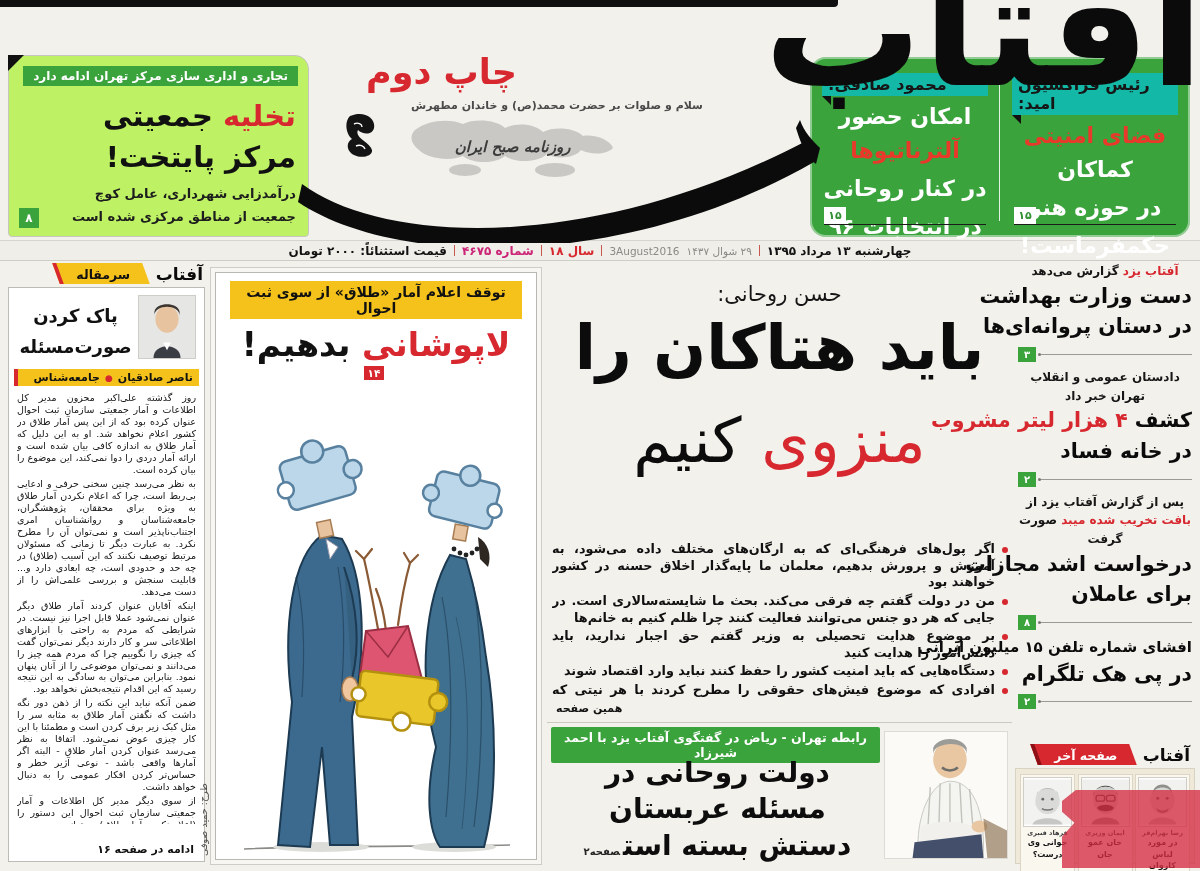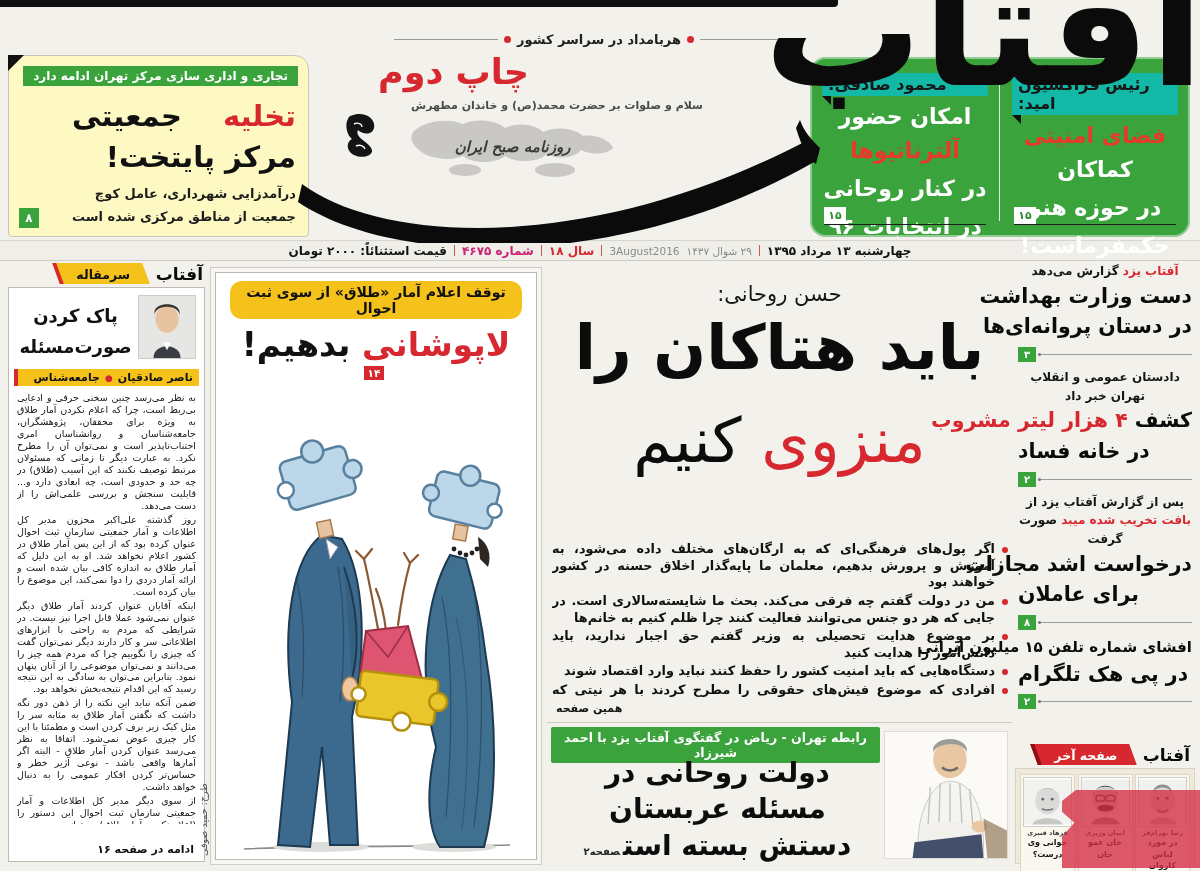--- a/index.html
+++ b/index.html
@@ -17,33 +17,33 @@
   .gkicker::after { content:""; position:absolute; left:0; top:100%; border-top:9px solid #111; border-left:9px solid transparent; }
   .gline { color:#ffffff; font-weight:800; font-size:22px; line-height:1.55; margin-top:4px; }
   .gline .red { color:#e8392a; }
   .gsep { position:absolute; left:14px; right:14px; bottom:12px; border-top:1.5px solid #1b1b1b; }
   .gpage { position:absolute; left:14px; bottom:13px; width:22px; height:17px; background:#fff; color:#2f8f31; font-size:11px; font-weight:bold; line-height:17px; text-align:center; }
 
   .motto-row { position:absolute; top:32px; right:396px; width:410px; display:flex; align-items:center; gap:6px; z-index:3; }
   .motto-row .rule { flex:1; height:1px; background:#9a9a96; }
   .red-dot { width:7px; height:7px; border-radius:50%; background:#d7282f; }
   .motto-text { font-size:13px; font-weight:bold; color:#222; white-space:nowrap; }
-  .edition { position:absolute; left:378px; top:52px; font-size:35px; font-weight:800; color:#d7282f; z-index:4; }
+  .edition { position:absolute; left:366px; top:52px; font-size:35px; font-weight:800; color:#d7282f; z-index:4; }
   .blessing { position:absolute; left:392px; top:99px; width:330px; text-align:center; font-size:11px; font-weight:bold; color:#4a4a4a; z-index:4; }
   .map-wrap { position:absolute; left:405px; top:112px; width:215px; height:72px; z-index:3; }
   .map-caption { position:absolute; left:0; right:0; top:26px; text-align:center; font-size:15px; font-weight:800; color:#3b3b3b; font-style:italic; }
   .stamp { position:absolute; left:344px; top:112px; width:34px; height:46px; z-index:4; }
   .swoosh { position:absolute; left:296px; top:118px; width:525px; height:125px; z-index:5; }
 
   
-  .tl-card { position:absolute; left:8px; top:55px; width:301px; height:182px; background:#fef9c3; border:1px solid #c7c5bf; border-radius:4px 14px 4px 4px; z-index:2;padding-left:21px; }
+  .tl-card { position:absolute; left:8px; top:55px; width:301px; height:182px; background:#bef264; border:1px solid #c7c5bf; border-radius:4px 14px 4px 4px; z-index:2;padding-left:21px; }
   .tl-card::before { content:""; position:absolute; left:-1px; top:-1px; border-top:16px solid #111; border-right:16px solid transparent; }
   .tl-kicker { position:absolute; right:10px; top:10px; background:#3aa33c; color:#fff; font-size:12px; font-weight:bold; padding:3px 10px; }
   .tl-title { position:absolute; right:12px; top:40px; left:8px; text-align:right; font-size:29px; font-weight:800; line-height:1.4; color:#111; }
-  .tl-title .red { color:#d7282f;margin-left:31px; }
+  .tl-title .red { color:#d7282f; }
   .tl-sub { position:absolute; right:12px; top:127px; left:42px; font-size:13px; font-weight:bold; color:#1d1d1d; line-height:1.75; text-align:right; }
   .tl-page { position:absolute; left:10px; bottom:8px; width:20px; height:20px; background:#3aa33c; color:#fff; text-align:center; font-weight:bold; font-size:12px; line-height:20px; }
 
   
   .datebar { position:absolute; left:0; right:0; top:240px; height:21px; background:#efeee9; border-top:1px solid #d7d5cf; border-bottom:1px solid #cfcdc7; display:flex; align-items:center; justify-content:center; gap:7px; z-index:1; }
   .dl { font-size:12px; white-space:nowrap; }
   .dl-black { color:#111; font-weight:800; }
   .dl-gray { color:#8a8a86; font-size:10.5px; }
   .dl-red { color:#d7282f; font-weight:800; }
   .dl-pink { color:#cc2577; font-weight:800; }
@@ -61,21 +61,21 @@
   .ed-photo { width:58px; height:64px; border:1px solid #cfcdc7; background:#e9e9e9; flex:0 0 auto; }
   .ed-title { flex:1; text-align:center; font-size:18px; font-weight:800; color:#111; line-height:1.7; padding-top:6px; }
   .ed-byline { background:#f5c21b; display:flex; align-items:center; gap:5px; font-size:11px; font-weight:bold; color:#111; padding:2px 6px; margin:7px -3px 6px; border-left:4px solid #d7282f; }
   .ed-byline .dot { color:#d7282f; font-size:9px; }
   .ed-body { font-size:9.5px; line-height:1.26; text-align:justify; color:#131313; overflow:hidden; height:432px; }
   .ed-body p { margin-bottom:2px; }
   .ed-footer { position:absolute; left:10px; bottom:5px; right:10px; font-weight:800; font-size:11px; color:#111; }
 
   
   .ct-card { position:absolute; left:215px; top:272px; width:322px; height:588px; background:#fff; border:1px solid #b9b7b1; box-shadow:0 0 0 4px #f7f6f2, 0 0 0 5px #cfcdc7; padding:8px 10px; }
-  .ct-kicker { background:#f5c21b; font-size:14px; font-weight:800; color:#111; text-align:center; padding:3px 6px; margin:0 4px;border-radius:12px; }
+  .ct-kicker { background:#f5c21b; font-size:14px; font-weight:800; color:#111; text-align:center; padding:3px 6px; margin:0 4px; }
   .ct-title { text-align:center; font-size:33px; font-weight:800; color:#111; margin-top:6px; }
   .ct-title .red { color:#d7282f; }
   .ct-page { display:inline-block; background:#d7282f; color:#fff; font-size:10.5px; font-weight:bold; padding:1px 4px; vertical-align:18px; margin-right:4px; }
   .ct-art { width:100%; height:470px; margin-top:4px; }
   .ct-credit { position:absolute; left:198px; top:856px; transform-origin:0 0; transform:rotate(-90deg); font-size:9.5px; color:#4c4c4c; white-space:nowrap; z-index:3; }
 
   
   .lead { position:absolute; left:547px; top:266px; width:465px; height:270px; text-align:center; }
   .lead-kicker { font-size:21px; font-weight:normal; color:#161616; margin-top:16px; }
   .lead-l1 { font-size:62px; font-weight:800; color:#0c0c0c; margin-top:6px; line-height:1.15; white-space:nowrap; }
@@ -91,21 +91,21 @@
   .intv { position:absolute; left:547px; top:727px; width:465px; height:135px; }
   .intv-kicker { position:absolute; right:132px; left:4px; top:0; background:#3aa33c; color:#fff; font-size:12.5px; font-weight:bold; text-align:center; padding:3px 8px; border-radius:2px; }
   .intv-title { position:absolute; right:128px; left:4px; top:28px; text-align:center; font-size:28px; font-weight:800; color:#0d0d0d; line-height:1.3; }
   .intv-ref { font-size:10px; font-weight:bold; color:#222; margin-right:3px; }
   .intv-photo { position:absolute; left:337px; top:4px; width:124px; height:128px; background:#fcfcfa; border:1px solid #dddbd5; }
 
   
   .rail { position:absolute; right:8px; top:262px; width:174px; }
   .r-kicker { font-size:12px; font-weight:bold; text-align:center; color:#161616; line-height:1.55; }
   .r-kicker .red { color:#d7282f; }
-  .r-title { font-size:20.5px; font-weight:800; text-align:left; color:#0b0b0b; line-height:1.5; white-space:nowrap; }
+  .r-title { font-size:20.5px; font-weight:800; text-align:right; color:#0b0b0b; line-height:1.5; white-space:nowrap; }
   .r-title .red { color:#d7282f; }
   .r-title.small { font-size:15px; }
   .r-sep { position:relative; height:15px; margin:5px 0 6px; }
   .r-sep .line { position:absolute; left:22px; right:0; top:7px; border-top:1px solid #9a9a96; }
   .r-sep .line::after { content:""; position:absolute; left:-2px; top:-2px; width:3px; height:3px; background:#777; border-radius:50%; }
   .r-page { position:absolute; right:auto; left:0; top:0; width:18px; height:15px; background:#3aa33c; color:#fff; font-size:10px; font-weight:bold; line-height:15px; text-align:center; }
 
   
   .lp-head { position:absolute; right:8px; top:744px; width:174px; display:flex; align-items:center; }
   .lp-card { position:absolute; right:5px; top:768px; width:180px; height:96px; background:#efe9da; border:1px solid #d8d2c2; padding:5px 4px; }
@@ -144,27 +144,20 @@
     <div class="gteaser">
       <span class="gkicker">محمود صادقی:</span>
       <div class="gline"><span>امکان حضور </span><span class="red">آلترناتیوها</span></div>
       <div class="gline">در کنار روحانی</div>
       <div class="gline">در انتخابات ۹۶</div>
       <div class="gsep"></div>
       <div class="gpage">۱۵</div>
     </div>
   </div>
 
-  <div class="motto-row">
-    <div class="rule"></div>
-    <div class="red-dot"></div>
-    <div class="motto-text">هربامداد در سراسر کشور</div>
-    <div class="red-dot"></div>
-    <div class="rule"></div>
-  </div>
   <div class="edition">چاپ دوم</div>
   <div class="blessing">سلام و صلوات بر حضرت محمد(ص) و خاندان مطهرش</div>
 
   <svg class="stamp" viewBox="0 0 34 46" aria-hidden="true">
     <path d="M6,4 C20,-2 32,6 30,16 C28,24 18,22 14,18 C10,26 26,30 28,38 C29,44 18,47 10,43 C2,39 2,30 8,27 C2,22 0,10 6,4 Z" fill="#141414"></path>
     <path d="M10,12 C14,10 18,12 18,15" stroke="#fff" stroke-width="1.4" fill="none"></path>
     <path d="M12,34 C16,32 20,34 21,37" stroke="#fff" stroke-width="1.4" fill="none"></path>
   </svg>
 
   <div class="map-wrap">
@@ -221,22 +214,22 @@
         <div>پاک کردن</div>
         <div>صورت‌مسئله</div>
       </div>
     </div>
     <div class="ed-byline">
       <span>ناصر صادقیان</span>
       <span class="dot">●</span>
       <span>جامعه‌شناس</span>
     </div>
     <div class="ed-body">
+      <p>روز گذشته علی‌اکبر محزون مدیر کل اطلاعات و آمار جمعیتی سازمان ثبت احوال عنوان کرده بود که از این پس آمار طلاق در کشور اعلام نخواهد شد. او به این دلیل که آمار طلاق به اندازه کافی بیان شده است و ارائه آمار دردی را دوا نمی‌کند، این موضوع را بیان کرده است.</p>
       <p>به نظر می‌رسد چنین سخنی حرفی و ادعایی بی‌ربط است، چرا که اعلام نکردن آمار طلاق به ویژه برای محققان، پژوهشگران، جامعه‌شناسان و روانشناسان امری اجتناب‌ناپذیر است و نمی‌توان آن را مطرح نکرد. به عبارت دیگر تا زمانی که مسئولان مرتبط توصیف نکنند که این آسیب (طلاق) در چه حد و حدودی است، چه ابعادی دارد و... قابلیت سنجش و بررسی علمی‌اش را از دست می‌دهد.</p>
-      <p>روز گذشته علی‌اکبر محزون مدیر کل اطلاعات و آمار جمعیتی سازمان ثبت احوال عنوان کرده بود که از این پس آمار طلاق در کشور اعلام نخواهد شد. او به این دلیل که آمار طلاق به اندازه کافی بیان شده است و ارائه آمار دردی را دوا نمی‌کند، این موضوع را بیان کرده است.</p>
       <p>اینکه آقایان عنوان کردند آمار طلاق دیگر عنوان نمی‌شود عملا قابل اجرا نیز نیست. در شرایطی که مردم به راحتی با ابزارهای اطلاعاتی سر و کار دارند دیگر نمی‌توان گفت که چیزی را نگوییم چرا که مردم همه چیز را می‌دانند و نمی‌توان موضوعی را از آنان پنهان نمود. بنابراین می‌توان به سادگی به این نتیجه رسید که این اقدام نتیجه‌بخش نخواهد بود.</p>
       <p>ضمن آنکه نباید این نکته را از ذهن دور نگه داشت که نگفتن آمار طلاق به مثابه سر را مثل کبک زیر برف کردن است و مطمئنا با این کار چیزی عوض نمی‌شود. اتفاقا به نظر می‌رسد عنوان کردن آمار طلاق - البته اگر آمارها واقعی باشد - نوعی آژیر خطر و حساس‌تر کردن افکار عمومی را به دنبال خواهد داشت.</p>
       <p>از سوی دیگر مدیر کل اطلاعات و آمار جمعیتی سازمان ثبت احوال این دستور را (اعلام نکردن آمار طلاق) می‌تواند...</p>
     </div>
     <div class="ed-footer">ادامه در صفحه ۱۶</div>
   </div>
 
   <div class="ct-card">
     <div class="ct-kicker">توقف اعلام آمار «طلاق» از سوی ثبت احوال</div>
     <div class="ct-title">

